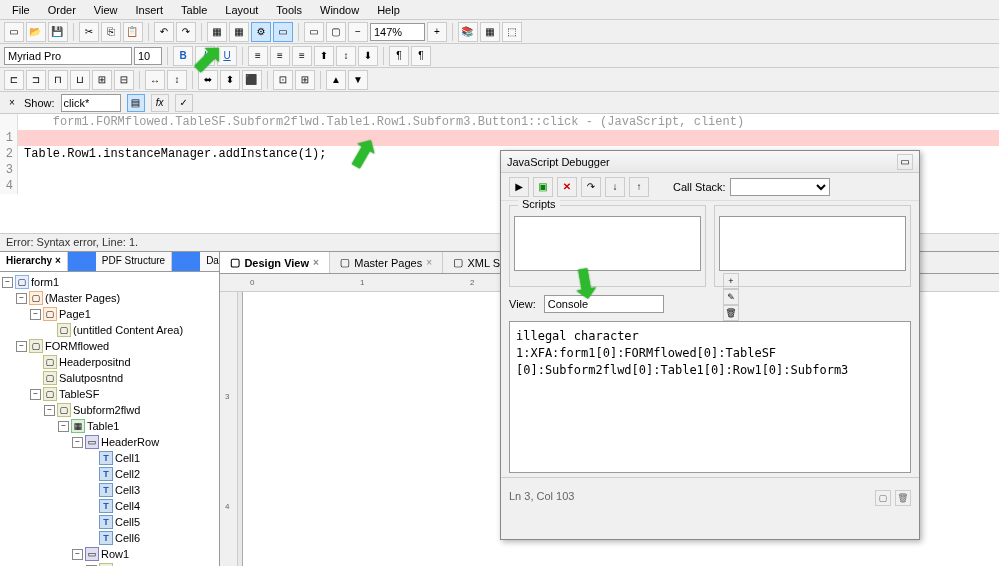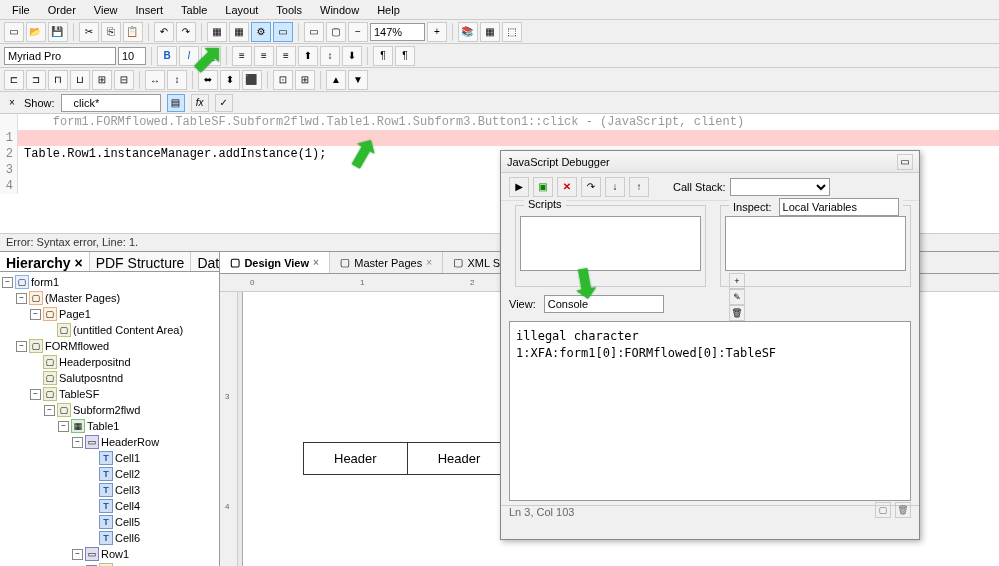--- a/index.html
+++ b/index.html
@@ -3,42 +3,42 @@
 <meta charset="utf-8">
 <style>
 * { box-sizing: border-box; margin: 0; padding: 0; }
 body { font-family: "Segoe UI", Tahoma, sans-serif; font-size: 11px; background: #f0f0f0; width: 999px; height: 566px; overflow: hidden; position: relative; }
 .menubar { background: #f0f0f0; border-bottom: 1px solid #ccc; height: 20px; display: flex; align-items: center; padding: 0 4px; gap: 2px; }
 .menubar span { padding: 2px 8px; cursor: pointer; }
 .toolbar1, .toolbar2, .toolbar3 { background: #f0f0f0; border-bottom: 1px solid #ccc; height: 24px; display: flex; align-items: center; padding: 0 4px; gap: 2px; }
 .toolbar-sep { width: 1px; height: 18px; background: #ccc; margin: 0 3px; }
 .tbtn { width: 20px; height: 20px; border: 1px solid #ccc; background: #f8f8f8; display: flex; align-items: center; justify-content: center; font-size: 10px; cursor: pointer; }
 .tbtn.highlight { background: #d0e8ff; border-color: #66aaee; }
-.font-sel { width: 112px; height: 18px; border: 1px solid #999; background: #fff; padding: 0 3px; font-size: 11px; }
+.font-sel { width: 128px; height: 18px; border: 1px solid #999; background: #fff; padding: 0 3px; font-size: 11px; }
 .size-sel { width: 28px; height: 18px; border: 1px solid #999; background: #fff; padding: 0 3px; font-size: 11px; }
 .zoom-sel { width: 55px; height: 18px; border: 1px solid #999; background: #fff; padding: 0 3px; font-size: 11px; }
 .bold { font-weight: bold; color: #1a5dc7; }
 .ital { font-style: italic; color: #1a5dc7; }
 .undl { text-decoration: underline; color: #1a5dc7; }
 .script-bar { background: #f0f0f0; border-bottom: 1px solid #ccc; height: 22px; display: flex; align-items: center; padding: 0 6px; gap: 6px; }
 .close-x { width: 12px; height: 12px; font-size: 10px; display: flex; align-items: center; justify-content: center; cursor: pointer; }
 .show-label { font-size: 11px; }
-.show-sel { width: 100px; height: 18px; border: 1px solid #999; background: #fff; font-size: 11px; padding: 0 12px; }
+.show-sel { width: 60px; height: 18px; border: 1px solid #999; background: #fff; font-size: 11px; padding: 0 2px; }
 .script-icon { width: 18px; height: 18px; border: 1px solid #ccc; display: flex; align-items: center; justify-content: center; font-size: 10px; }
 .script-icon.active { background: #d0e8ff; border-color: #66aaee; }
 .code-editor { background: #fff; border-bottom: 1px solid #ccc; font-family: Consolas, "Courier New", monospace; font-size: 12px; height: 120px; overflow: hidden; position: relative; }
 .code-line { display: flex; height: 16px; line-height: 16px; }
 .gutter { width: 18px; text-align: right; padding-right: 4px; color: #888; background: #f8f8f8; border-right: 1px solid #ddd; }
 .code-txt { padding-left: 6px; white-space: pre; }
 .code-line.err { background: #ffd0d0; }
 .code-line.grey .code-txt { color: #999; }
 .error-bar { background: #f0f0f0; border-bottom: 1px solid #999; height: 18px; padding: 2px 6px; font-size: 11px; color: #333; }
 .lower { display: flex; height: calc(100% - 228px); }
 .left-panel { width: 220px; background: #f0f0f0; border-right: 1px solid #999; display: flex; flex-direction: column; }
-.left-tabs { display: flex; background: #3b82f6; border-bottom: 1px solid #999; height: 20px; font-size: 14px; overflow: hidden; }
+.left-tabs { display: flex; background: #3b82f6; border-bottom: 1px solid #999; height: 20px; font-size: 10px; overflow: hidden; gap: 28px; }
 .left-tab { padding: 3px 6px; border-right: 1px solid #ccc; white-space: nowrap; background: #f8f8f8; }
 .left-tab.active { background: #fff; font-weight: bold; }
 .tree { background: #fff; flex: 1; overflow: auto; padding: 2px; font-size: 11px; }
 .tree-node { display: flex; align-items: center; height: 16px; gap: 2px; white-space: nowrap; }
 .exp { width: 11px; height: 11px; border: 1px solid #888; display: inline-flex; align-items: center; justify-content: center; font-size: 8px; line-height: 1; cursor: pointer; }
 .exp.blank { border: none; }
 .tico { width: 14px; height: 14px; display: inline-flex; align-items: center; justify-content: center; font-size: 9px; }
 .tico.form { background: #e8f0ff; border: 1px solid #8cb0e8; }
 .tico.page { background: #fff0e0; border: 1px solid #e8b080; }
 .tico.sub { background: #f0f0e0; border: 1px solid #c0c080; }
@@ -65,27 +65,27 @@
 .dbg-title { height: 22px; background: linear-gradient(#f8f8f8,#e8e8e8); border-bottom: 1px solid #ccc; display: flex; align-items: center; padding: 0 6px; font-size: 11px; }
 .dbg-title .spacer { flex: 1; }
 .dbg-close { width: 16px; height: 16px; border: 1px solid #ccc; display: flex; align-items: center; justify-content: center; font-size: 10px; cursor: pointer; }
 .dbg-tools { height: 28px; display: flex; align-items: center; padding: 0 8px; gap: 4px; border-bottom: 1px solid #ddd; }
 .dbg-btn { width: 20px; height: 20px; border: 1px solid #ccc; display: flex; align-items: center; justify-content: center; font-size: 10px; cursor: pointer; }
 .dbg-btn.red { color: #c00; font-weight: bold; }
 .dbg-btn.green { color: #080; }
 .callstack-lbl { font-size: 11px; margin-left: 20px; }
 .callstack-sel { width: 100px; height: 18px; border: 1px solid #999; background: #fff; }
 .dbg-cols { display: flex; padding: 4px 8px; gap: 8px; height: 90px; }
-.dbg-group { flex: 1; border: 1px solid #ccc; position: relative; padding: 8px 4px 4px; margin-left: 6px; }
+.dbg-group { flex: 1; border: 1px solid #ccc; position: relative; padding: 8px 4px 4px; }
 .dbg-group-label { position: absolute; top: -8px; left: 8px; background: #f0f0f0; padding: 0 4px; font-size: 11px; }
 .inspect-sel { width: 120px; height: 18px; border: 1px solid #999; background: #fff; font-size: 11px; padding: 0 3px; margin-left: 4px; }
 .dbg-listbox { border: 1px solid #999; background: #fff; height: 55px; margin-top: 2px; }
 .dbg-view-row { display: flex; align-items: center; padding: 4px 8px; gap: 4px; }
-.dbg-console { margin: 4px 8px; border: 1px solid #999; background: #fff; height: 180px; padding: 6px; font-family: Consolas, monospace; font-size: 12px; line-height: 1.4; }
-.dbg-status { height: 20px; border-top: 1px solid #ccc; display: flex; align-items: flex-end; padding: 12px 8px; font-size: 11px; color: #666; }
+.dbg-console { margin: 4px 8px; border: 1px solid #999; background: #fff; height: 152px; padding: 6px; font-family: Consolas, monospace; font-size: 12px; line-height: 1.4; }
+.dbg-status { height: 20px; border-top: 1px solid #ccc; display: flex; align-items: flex-start; padding: 12px 8px; font-size: 11px; color: #666; }
 .dbg-status .spacer { flex: 1; }
 .dbg-stat-icon { width: 16px; height: 16px; border: 1px solid #ccc; margin-left: 4px; display: flex; align-items: center; justify-content: center; font-size: 9px; }
 
 .arrow { position: absolute; color: #2dbb2d; font-size: 40px; z-index: 100; pointer-events: none; text-shadow: 0 0 2px #1a8a1a; }
 </style>
 </head>
 <body>
 
 <div class="menubar">
   <span>File</span>
@@ -335,24 +335,20 @@
       <span class="ruler-num" style="left:250px">2</span>
     </div>
     <div class="canvas-wrap">
       <div class="vruler">
         <span style="position:absolute;top:100px;left:5px">3</span>
         <span style="position:absolute;top:210px;left:5px">4</span>
       </div>
       <div class="canvas">
         <table class="tbl-preview">
           <tbody>
-              <tr>
-            <th>Header</th>
-            <th>Header</th>
-          </tr>
         </tbody>
           </table>
       </div>
     </div>
   </div>
 </div>
 
 <div class="debugger">
   <div class="dbg-title">
     <span>JavaScript Debugger</span>
@@ -368,39 +364,36 @@
     <div class="dbg-btn">↑</div>
     <span class="callstack-lbl">Call Stack:</span>
     <select class="callstack-sel"></select>
   </div>
   <div class="dbg-cols">
     <div class="dbg-group">
       <div class="dbg-group-label">Scripts</div>
       <div class="dbg-listbox"></div>
     </div>
     <div class="dbg-group">
-      <div class="dbg-group-label">
-        <span>Inspect:</span>
-        <input class="inspect-sel" value="Local Variables" style="">
-      </div>
       <div class="dbg-listbox"></div>
       <div style="text-align:right;margin-top:2px">
         <span class="dbg-stat-icon">+</span>
         <span class="dbg-stat-icon">✎</span>
         <span class="dbg-stat-icon">🗑</span>
       </div>
     </div>
   </div>
   <div class="dbg-view-row">
     <span>View:</span>
     <input class="inspect-sel" value="Console" style="">
   </div>
   <div class="dbg-console">
     <div>illegal character</div>
     <div>1:XFA:form1[0]:FORMflowed[0]:TableSF</div>
+    <div>[0]:Subform2flwd[0]:Table1[0]:Row1[0]:Subform3</div>
   </div>
   <div class="dbg-status">
     <span>Ln 3, Col 103</span>
     <span class="spacer"></span>
     <span class="dbg-stat-icon">▢</span>
     <span class="dbg-stat-icon">🗑</span>
   </div>
 </div>
 
 <div class="arrow" style="left:190px;top:35px;transform:rotate(-45deg)">➡</div>

